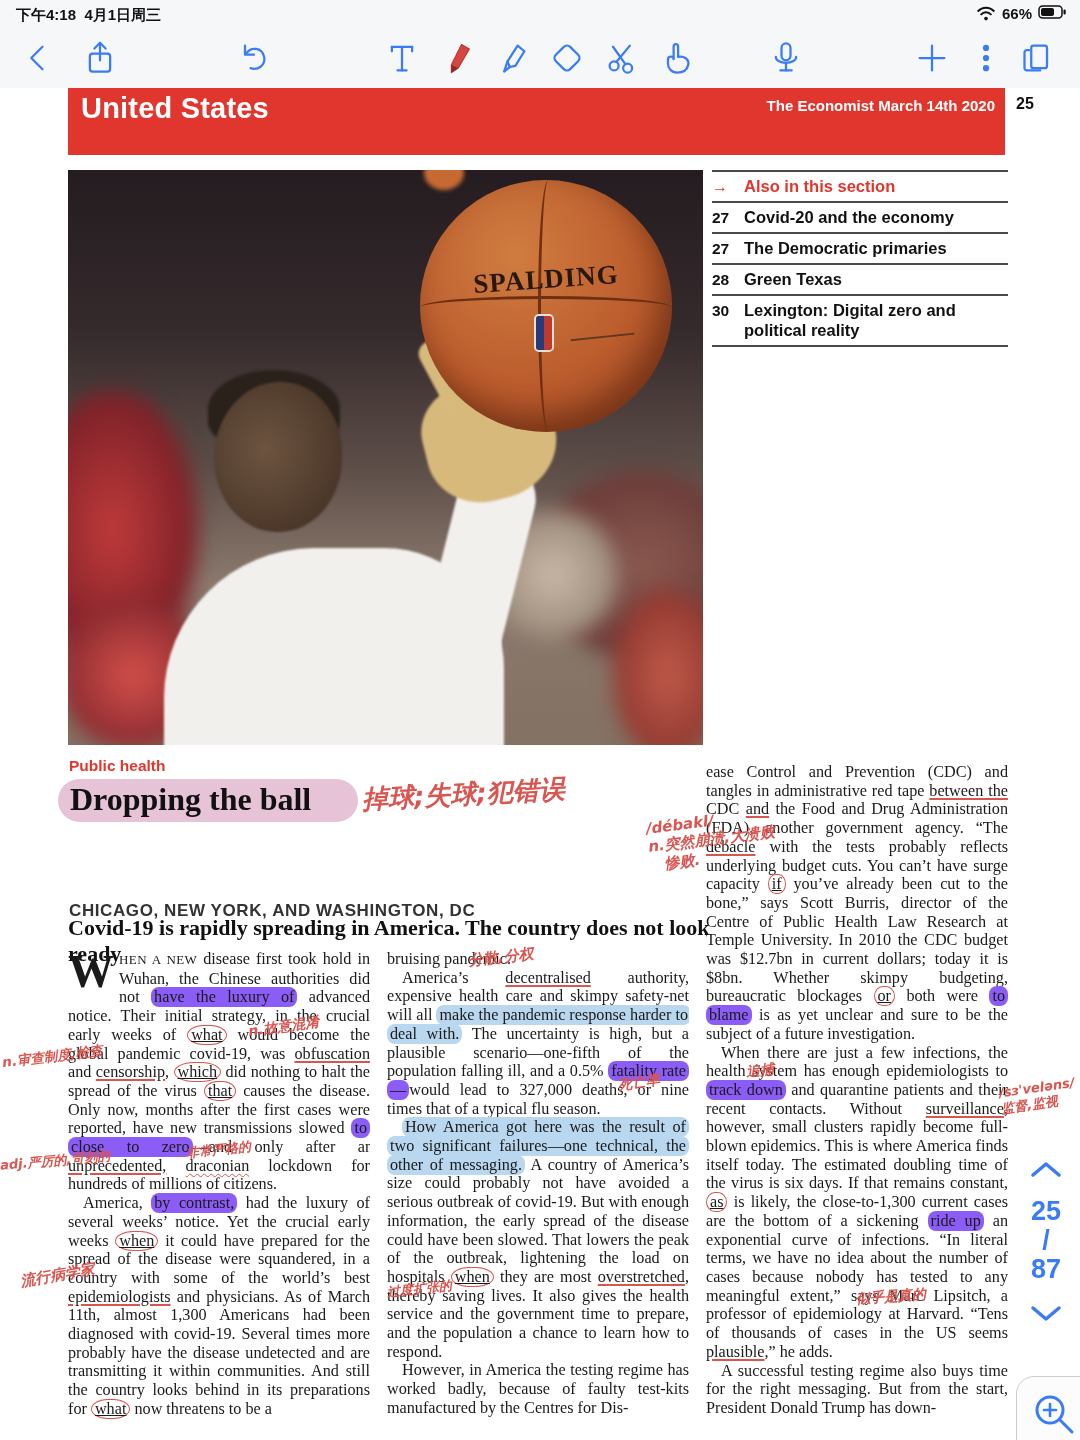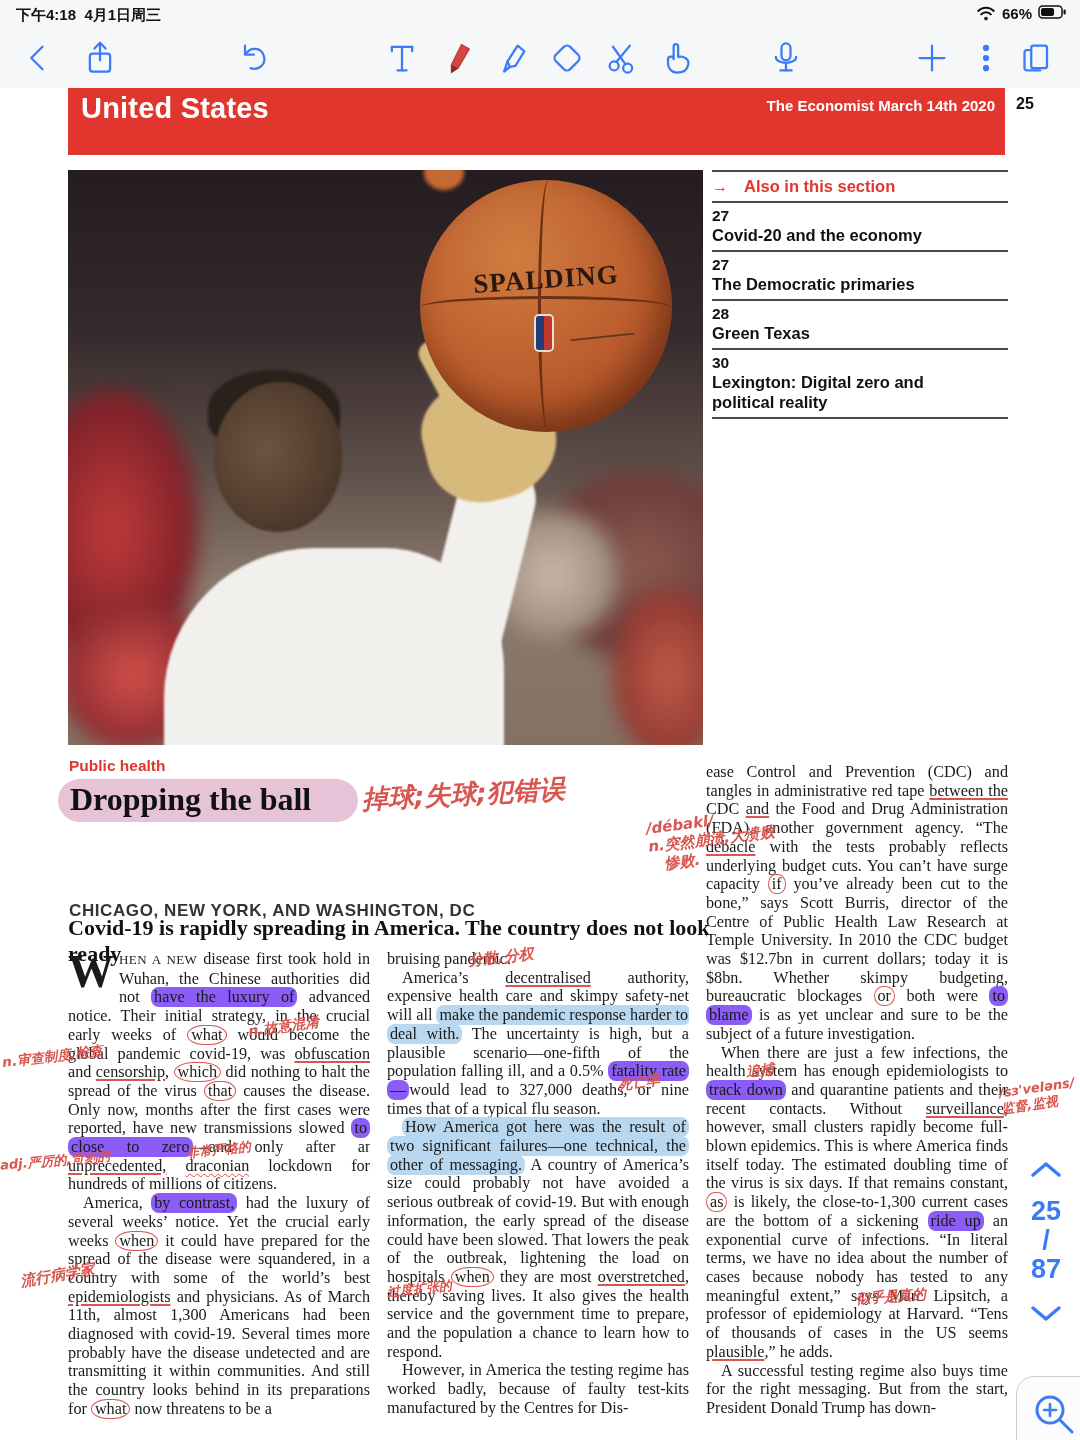--- a/index.html
+++ b/index.html
@@ -17,21 +17,21 @@
   
   .banner{position:absolute;left:68px;top:88px;width:937px;height:67px;background:#e1362d;}
   .banner-title{position:absolute;left:13px;top:4px;color:#fff;font-size:29px;font-weight:800;letter-spacing:0.2px;}
   .banner-right{position:absolute;right:10px;top:9px;color:#fff;font-size:15px;font-weight:600;}
   .folio{position:absolute;left:1016px;top:95px;font-size:16px;font-weight:700;color:#111;}
   
   .also-box{position:absolute;left:712px;top:170px;width:296px;border-bottom:2px solid #4a4a4a;}
   .also-head{display:flex;align-items:baseline;border-top:2px solid #4a4a4a;padding:5px 0 5px 0;}
   .also-arrow{width:32px;color:#e1362d;font-size:16px;font-weight:700;}
   .also-title{color:#e1362d;font-size:16.5px;font-weight:800;}
-  .also-row{display:flex;align-items:baseline;border-top:2px solid #4a4a4a;padding:4px 0 5px 0;flex-direction:column;}
+  .also-row{display:flex;align-items:baseline;border-top:2px solid #4a4a4a;padding:4px 0 5px 0;}
   .also-num{width:32px;font-size:15.5px;font-weight:800;color:#111;}
   .also-label{font-size:16.5px;font-weight:800;color:#111;line-height:20px;width:250px;}
   
   .photo{position:absolute;left:68px;top:170px;width:635px;height:575px;overflow:hidden;
          background:linear-gradient(180deg,#241c20 0%,#352a2c 28%,#5d4e48 52%,#8b7a6e 72%,#837163 100%);}
   .pb{position:absolute;border-radius:50%;filter:blur(10px);}
   .torso{position:absolute;left:96px;top:378px;width:340px;height:240px;background:#f2f0ed;
          border-radius:150px 120px 0 0;filter:blur(1.2px);}
   .arm{position:absolute;left:370px;top:288px;width:78px;height:240px;background:#f2f0ed;
        border-radius:38px;transform:rotate(14deg);filter:blur(1.2px);}
@@ -68,21 +68,21 @@
        font-size:16.2px;line-height:18.7px;color:#1a1a1a;text-align:justify;}
   #col1{left:68px;top:950px;height:492px;}
   #col2{left:387px;top:950px;height:492px;}
   #col3{left:706px;top:763px;height:679px;}
   .bpara{margin:0;}
   .bpara.ind{text-indent:15px;}
   .m-dc{float:left;font-size:46px;line-height:37px;padding:3px 5px 0 0;font-weight:700;}
   .m-sc{font-size:13px;letter-spacing:.4px;}
   .m-hp{background:#8b5cf6;border-radius:8px;padding:1px 3px;-webkit-box-decoration-break:clone;box-decoration-break:clone;}
   .m-hb{background:#b9d8ef;border-radius:8px;padding:1px 3px;-webkit-box-decoration-break:clone;box-decoration-break:clone;}
-  .m-rc{border:1.6px solid #d95550;border-radius:50%/60%;padding:0 3px;}
+  .m-rc{border:1.6px solid #d95550;border-radius:50%/60%;padding:0 3px;text-decoration:underline;}
   .m-ru{text-decoration:underline;text-decoration-color:#d95550;text-decoration-thickness:1.6px;text-underline-offset:2px;}
   .m-rw{text-decoration:underline wavy #d95550;text-decoration-thickness:1.3px;text-underline-offset:2px;}
   
   .note{position:absolute;color:#d95550;font-family:"DejaVu Sans",sans-serif;font-style:italic;
         white-space:nowrap;font-weight:600;}
   
   .pager{position:absolute;left:1014px;top:1160px;width:64px;text-align:center;color:#3a7bf6;
          font-size:27px;font-weight:600;}
   .pager .chev{display:block;margin:0 auto;}
   .zoom-fab{position:absolute;left:1016px;top:1376px;width:90px;height:90px;background:#fcfcfd;

